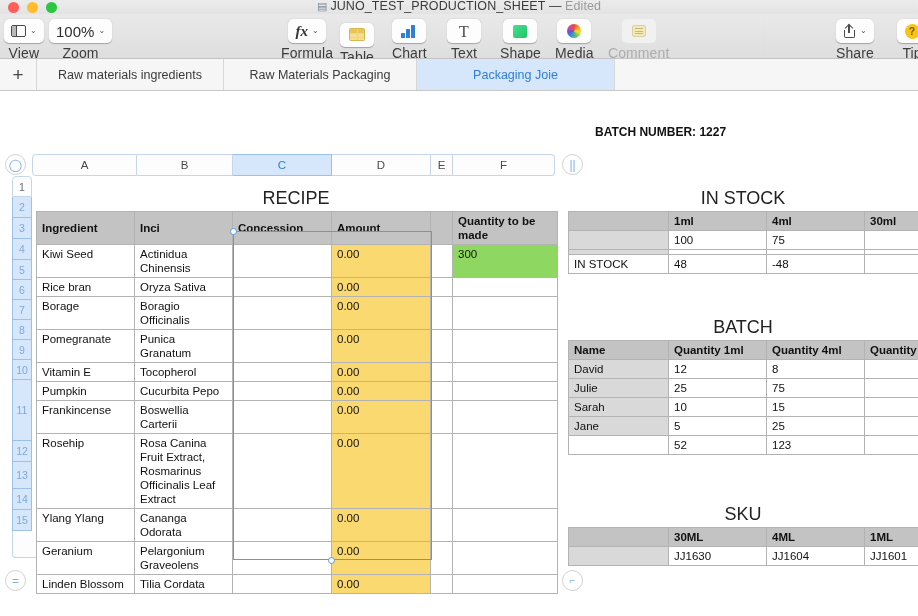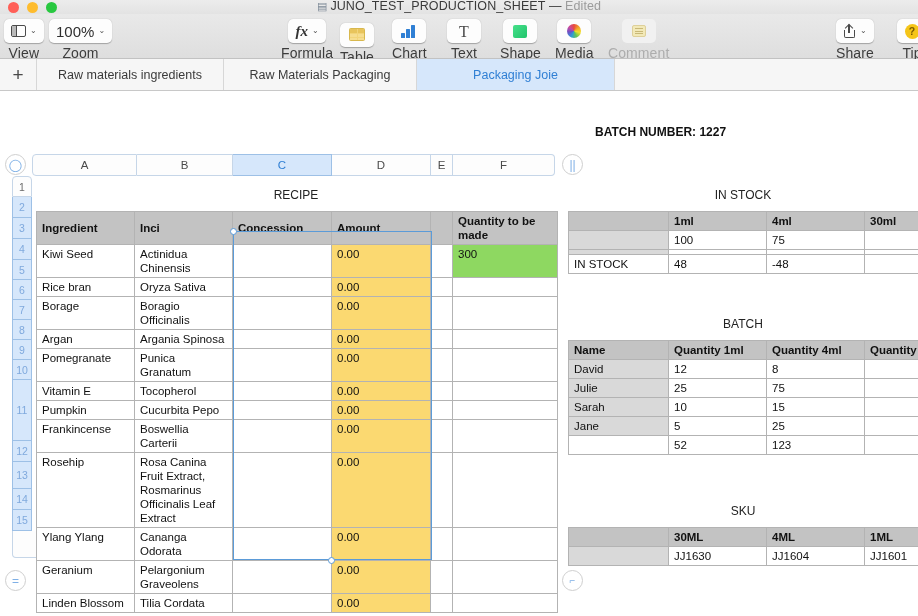--- a/index.html
+++ b/index.html
@@ -133,21 +133,21 @@
   .rowcell {
     width:20px; border:1px solid #c6d6e8; border-top:none; background:#fdfdfd;
     color:#6b6b6b; font-size:10.5px; display:flex; align-items:center;
     justify-content:center;
   }
   .rowcell:first-child { border-top:1px solid #c6d6e8; border-radius:4px 4px 0 0; }
   .rowcell.sel { background:#d6e7fb; color:#7fa9dd; border-color:#9dc0e6; }
   .rowcell.last { border-radius:0 0 4px 4px; }
 
   
-  .tbl-title { position:absolute; font-size:12px; color:#222; text-align:center; }
+  .tbl-title { position:absolute; font-size:18px; color:#222; text-align:center; }
   table.sheet { position:absolute; border-collapse:collapse; table-layout:fixed; }
   table.sheet td, table.sheet th {
     border:1px solid #b3b3b3; font-size:11.5px; color:#111;
     padding:2px 5px; vertical-align:top; text-align:left; font-weight:normal;
     background:#fff; line-height:14px; overflow:hidden;
   }
   table.sheet th { background:#c3c3c3; font-weight:bold; vertical-align:middle; }
   .num { text-align:right; }
   .amt { background:#fbd971 !important; text-align:right; }
   .qty-green { background:#8ed861 !important; text-align:right; font-weight:bold; }
@@ -374,28 +374,20 @@
       </tr>
       <tr>
         <td>Borage</td>
         <td>Boragio Officinalis</td>
         <td></td>
         <td class="amt">0.00</td>
         <td></td>
         <td></td>
       </tr>
       <tr>
-        <td>Argan</td>
-        <td>Argania Spinosa</td>
-        <td></td>
-        <td class="amt">0.00</td>
-        <td></td>
-        <td></td>
-      </tr>
-      <tr>
         <td>Pomegranate</td>
         <td>Punica Granatum</td>
         <td></td>
         <td class="amt">0.00</td>
         <td></td>
         <td></td>
       </tr>
       <tr>
         <td>Vitamin E</td>
         <td>Tocopherol</td>

